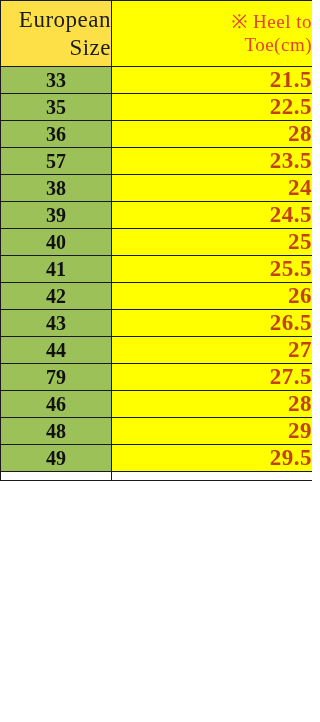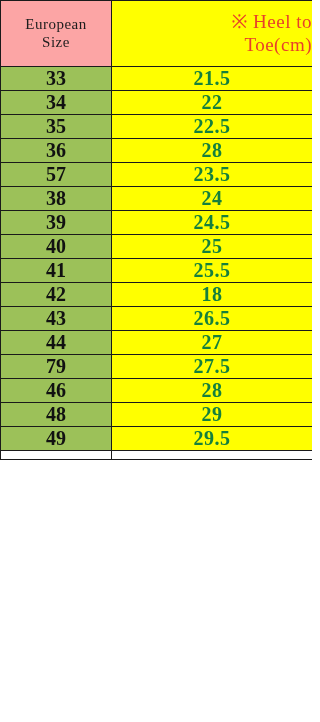--- a/index.html
+++ b/index.html
@@ -34,48 +34,50 @@
     vertical-align: middle;
   }
 
   
   thead th {
     height: 66px;
     line-height: 1.18;
     font-weight: normal;
   }
   th.hdr-eu {
-    background: #fca5a5;
+    background: #fde047;
     color: #1d1d1d;
-    font-size: 15px;
+    font-size: 23px;
     letter-spacing: 0.5px;
+    text-align: right;
   }
   th.hdr-len {
     background: #ffff00;
     color: #e8402a;
     font-size: 19px;
     letter-spacing: 0.5px;
     text-align: right;
   }
   .hdr-line { display: block; white-space: nowrap; }
 
   
   tbody tr { height: 21px; }
   td.cell-eu {
     background: #9cc159;
     color: #111111;
     font-size: 20px;
     font-weight: bold;
   }
   td.cell-len {
     background: #ffff00;
-    color: #15803d;
-    font-size: 20px;
+    color: #c2410c;
+    font-size: 23px;
     font-weight: bold;
     letter-spacing: 0.5px;
+    text-align: right;
   }
 
   
   tbody tr.partial-row { height: 9px; }
   tbody tr.partial-row td { background: #ffffff; }
 </style>
 </head>
 <body>
 
 <table class="size-table">
@@ -94,24 +96,20 @@
         <span class="hdr-line">Toe(cm)</span>
       </th>
     </tr>
   </thead>
   <tbody id="table-body">
       <tr>
         <td class="cell-eu">33</td>
         <td class="cell-len">21.5</td>
       </tr>
       <tr>
-        <td class="cell-eu">34</td>
-        <td class="cell-len">22</td>
-      </tr>
-      <tr>
         <td class="cell-eu">35</td>
         <td class="cell-len">22.5</td>
       </tr>
       <tr>
         <td class="cell-eu">36</td>
         <td class="cell-len">28</td>
       </tr>
       <tr>
         <td class="cell-eu">57</td>
         <td class="cell-len">23.5</td>
@@ -127,21 +125,21 @@
       <tr>
         <td class="cell-eu">40</td>
         <td class="cell-len">25</td>
       </tr>
       <tr>
         <td class="cell-eu">41</td>
         <td class="cell-len">25.5</td>
       </tr>
       <tr>
         <td class="cell-eu">42</td>
-        <td class="cell-len">18</td>
+        <td class="cell-len">26</td>
       </tr>
       <tr>
         <td class="cell-eu">43</td>
         <td class="cell-len">26.5</td>
       </tr>
       <tr>
         <td class="cell-eu">44</td>
         <td class="cell-len">27</td>
       </tr>
       <tr>

